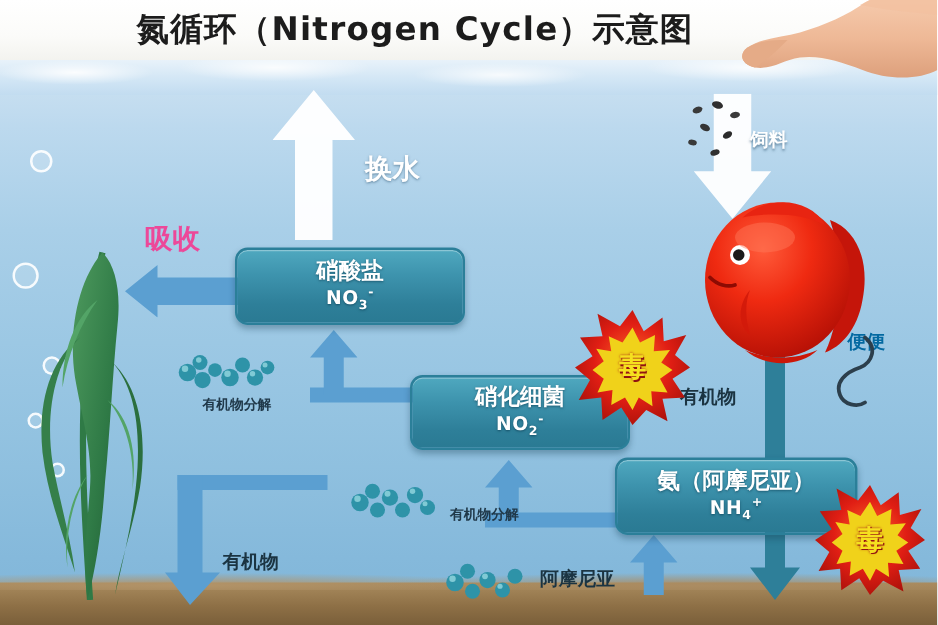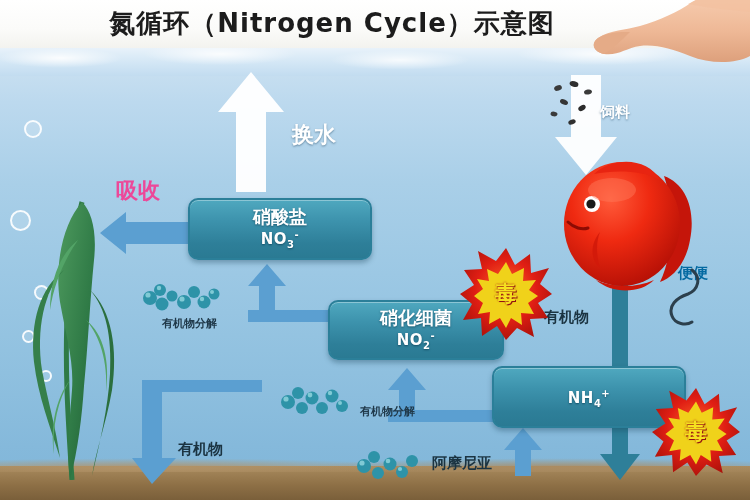--- a/index.html
+++ b/index.html
@@ -278,20 +278,21 @@
   </div>
 
   <div class="chem-box" style="left:328px; top:300px; width:172px; height:56px;">
     <div class="chem-name">硝化细菌</div>
     <div class="chem-formula">
       <span>NO</span><sub>2</sub><sup>-</sup>
     </div>
   </div>
 
   <div class="chem-box" style="left:492px; top:366px; width:190px; height:58px;">
+    <div class="chem-name">氨（阿摩尼亚）</div>
     <div class="chem-formula">
       <span>NH</span><sub>4</sub><sup>+</sup>
     </div>
   </div>
 
   <div class="arrow" style="left:100px; top:212px; width:96px; height:42px;">
     <svg width="96" height="42" viewBox="0 0 96 42">
       <path d="M96 10 L96 32 L26 32 L26 42 L0 21 L26 0 L26 10 Z" fill="#5b9fd1"></path>
     </svg>
   </div>

